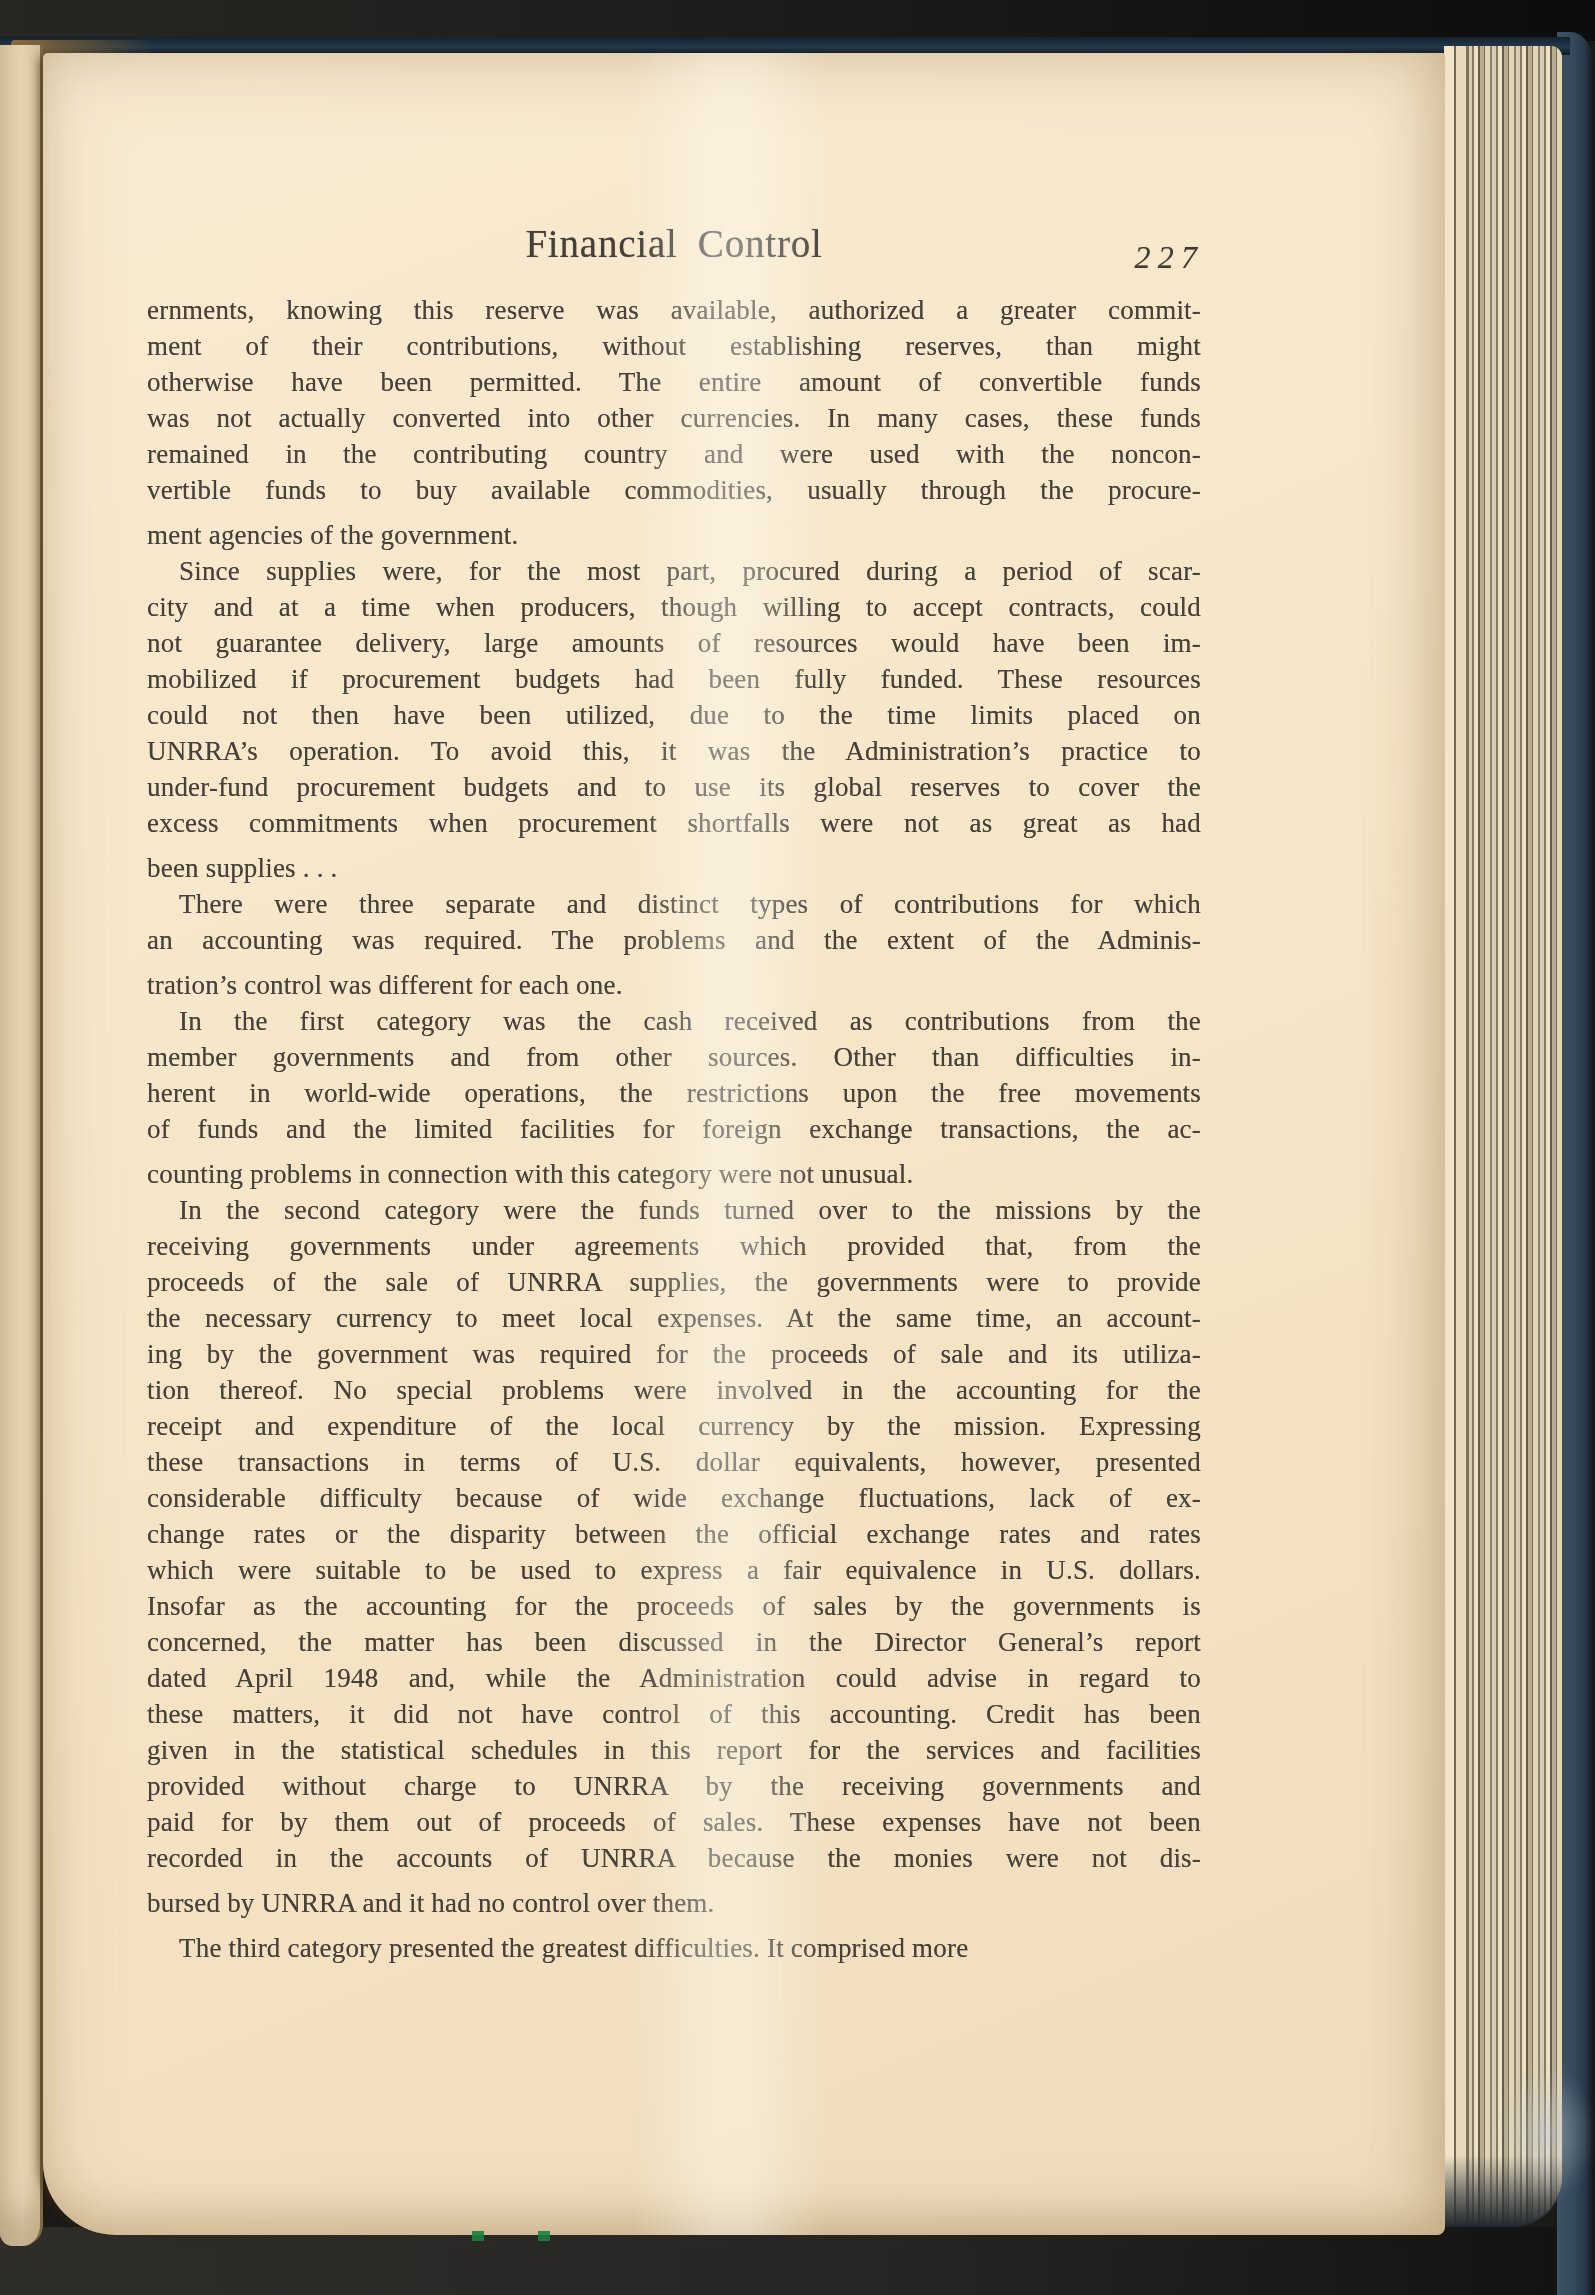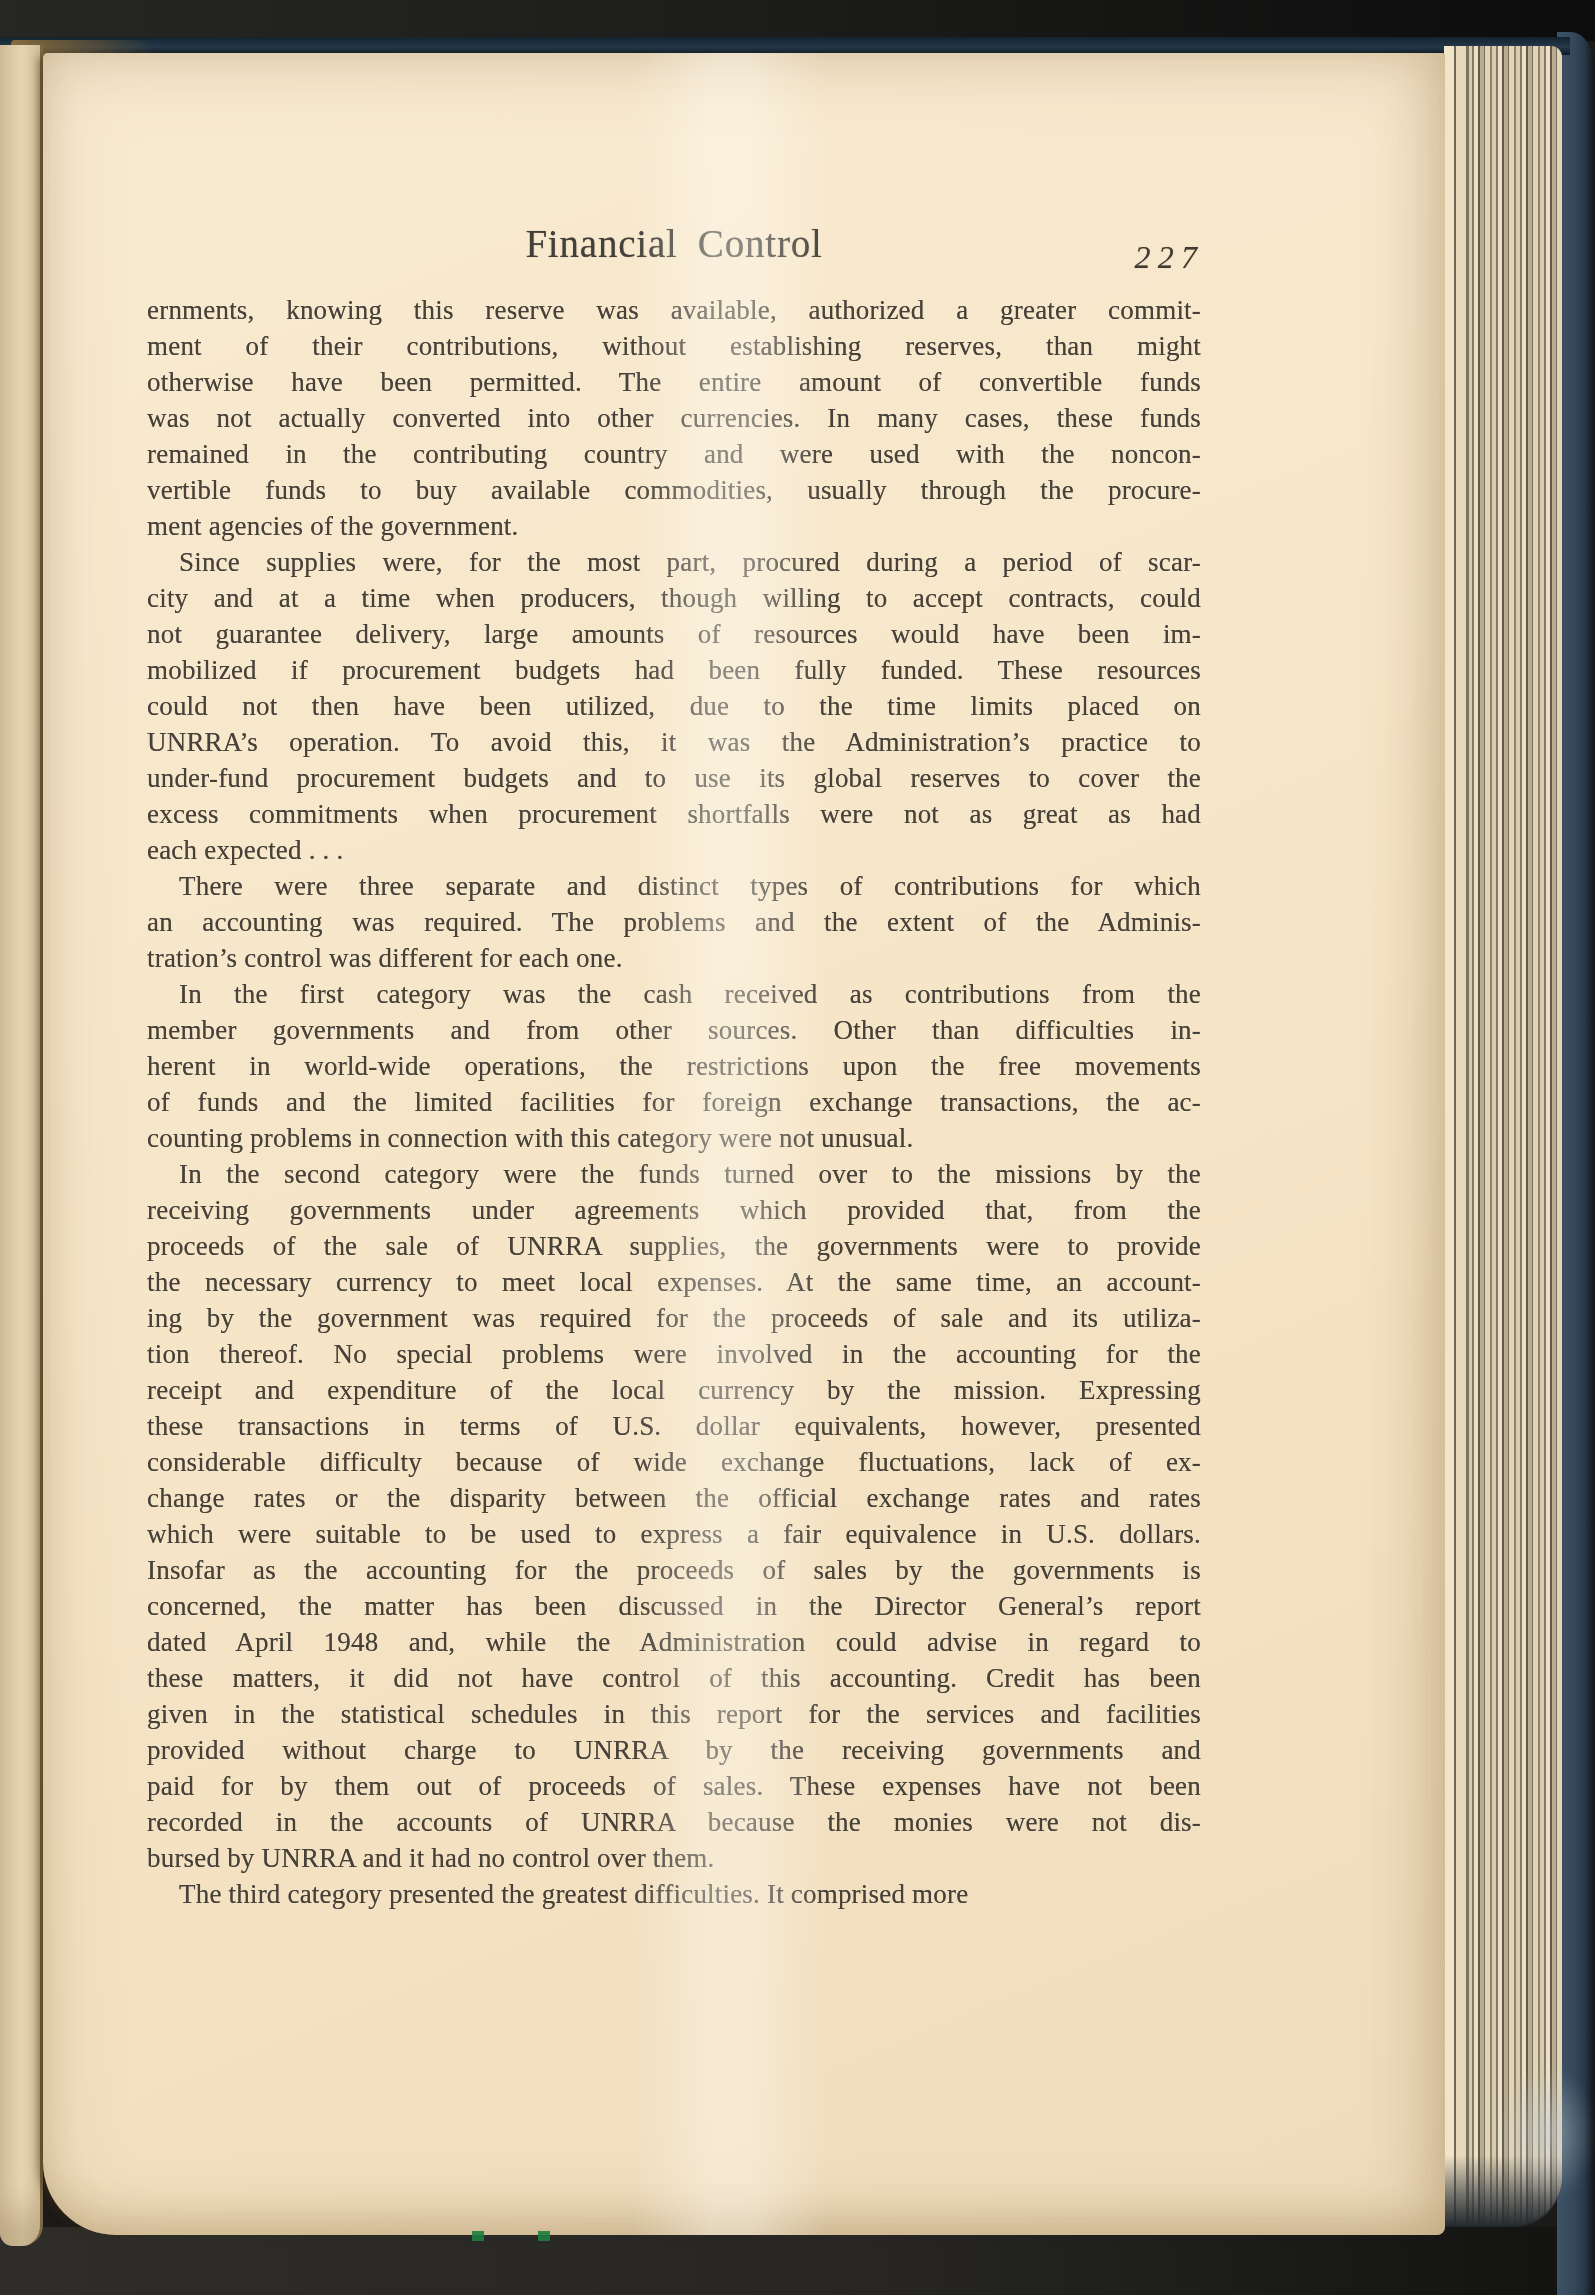--- a/index.html
+++ b/index.html
@@ -56,21 +56,21 @@
     font-size:39px;line-height:48px;color:#43403a;letter-spacing:0.8px;word-spacing:9.6px;
     text-shadow:0 0 0.8px rgba(62,56,46,.55);}
   .page-number{position:absolute;right:-3.2px;top:19px;
     font-size:32px;color:#403c33;letter-spacing:7.2px;text-shadow:0 0 0.8px rgba(62,56,46,.5);font-style:italic;}
   
   .text-block{position:absolute;left:104px;top:239px;width:1054px;}
   .line{height:36px;font-size:27px;line-height:36px;color:#46413a;
     text-align:justify;text-align-last:justify;letter-spacing:0.2px;
     text-shadow:0 0 0.6px rgba(64,56,44,.6);}
   .line.indent{text-indent:32px;}
-  .line.last{text-align-last:left;}
+  .line.last{text-align-last:left;margin-top:9px;}
   
   .speck{position:absolute;width:12px;height:10.4px;background:#1d7f3d;opacity:.9;filter:blur(0.4px);}
   .speck.s1{left:472px;top:2231px;}
   .speck.s2{left:538px;top:2231px;}
 </style>
 </head>
 <body>
 
 <div class="book">
   <div class="band-top"></div>
@@ -99,21 +99,21 @@
         <div class="line">vertible funds to buy available commodities, usually through the procure-</div>
         <div class="line last">ment agencies of the government.</div>
         <div class="line indent">Since supplies were, for the most part, procured during a period of scar-</div>
         <div class="line">city and at a time when producers, though willing to accept contracts, could</div>
         <div class="line">not guarantee delivery, large amounts of resources would have been im-</div>
         <div class="line">mobilized if procurement budgets had been fully funded. These resources</div>
         <div class="line">could not then have been utilized, due to the time limits placed on</div>
         <div class="line">UNRRA’s operation. To avoid this, it was the Administration’s practice to</div>
         <div class="line">under-fund procurement budgets and to use its global reserves to cover the</div>
         <div class="line">excess commitments when procurement shortfalls were not as great as had</div>
-        <div class="line last">each expected . . .</div>
+        <div class="line last">been supplies . . .</div>
         <div class="line indent">There were three separate and distinct types of contributions for which</div>
         <div class="line">an accounting was required. The problems and the extent of the Adminis-</div>
         <div class="line last">tration’s control was different for each one.</div>
         <div class="line indent">In the first category was the cash received as contributions from the</div>
         <div class="line">member governments and from other sources. Other than difficulties in-</div>
         <div class="line">herent in world-wide operations, the restrictions upon the free movements</div>
         <div class="line">of funds and the limited facilities for foreign exchange transactions, the ac-</div>
         <div class="line last">counting problems in connection with this category were not unusual.</div>
         <div class="line indent">In the second category were the funds turned over to the missions by the</div>
         <div class="line">receiving governments under agreements which provided that, from the</div>

